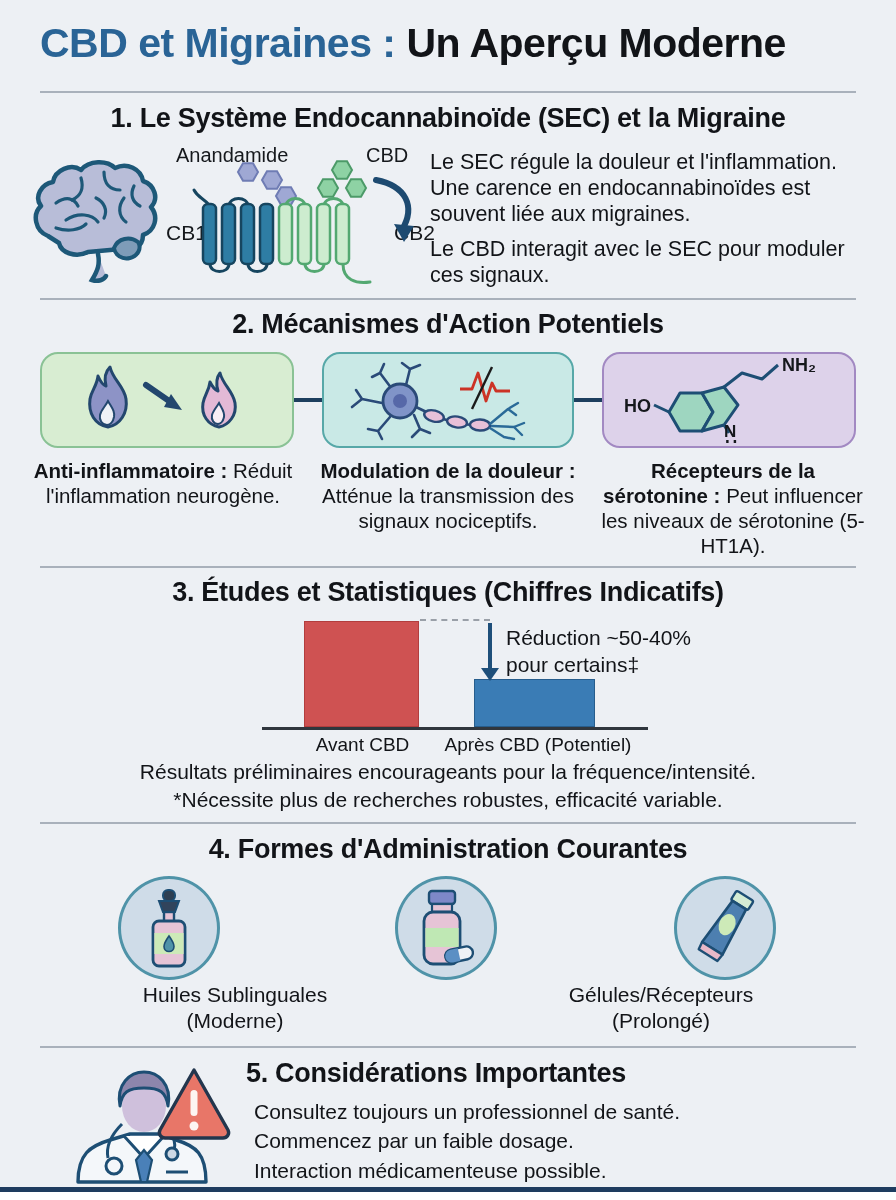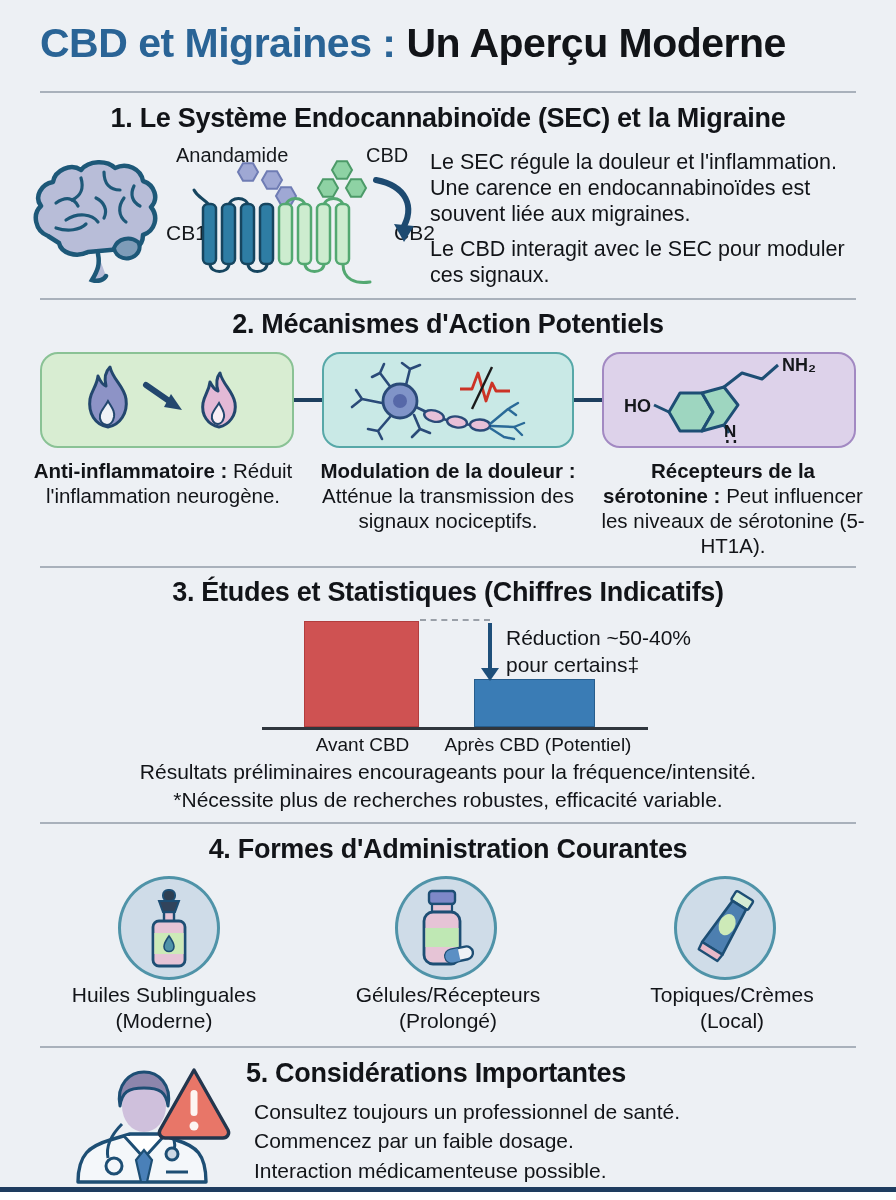--- a/index.html
+++ b/index.html
@@ -276,24 +276,20 @@
 
   <div class="s4-labels">
     <div class="s4-label">
       <div>Huiles Sublinguales</div>
       <div>(Moderne)</div>
     </div>
     <div class="s4-label">
       <div>Gélules/Récepteurs</div>
       <div>(Prolongé)</div>
     </div>
-    <div class="s4-label">
-      <div>Topiques/Crèmes</div>
-      <div>(Local)</div>
-    </div>
   </div>
 
   <div class="divider" style="top:1046px"></div>
 
   <svg class="s5-icon" width="180" height="132" viewBox="0 0 180 132">
     <g>
       <path d="M20,128 C20,100 32,92 52,86 L72,80 L102,80 L118,86 C138,92 148,100 148,128 Z" fill="#f4f7fa" stroke="#1d4e74" stroke-width="3.4" stroke-linejoin="round"></path>
       <path d="M66,82 L86,104 L106,82" fill="#ffffff" stroke="#1d4e74" stroke-width="3"></path>
       <polygon points="86,96 78,106 83,128 89,128 94,106" fill="#4a80b8" stroke="#1d4e74" stroke-width="2.2"></polygon>
       <ellipse cx="86" cy="52" rx="22" ry="26" fill="#cfc0dc"></ellipse>

